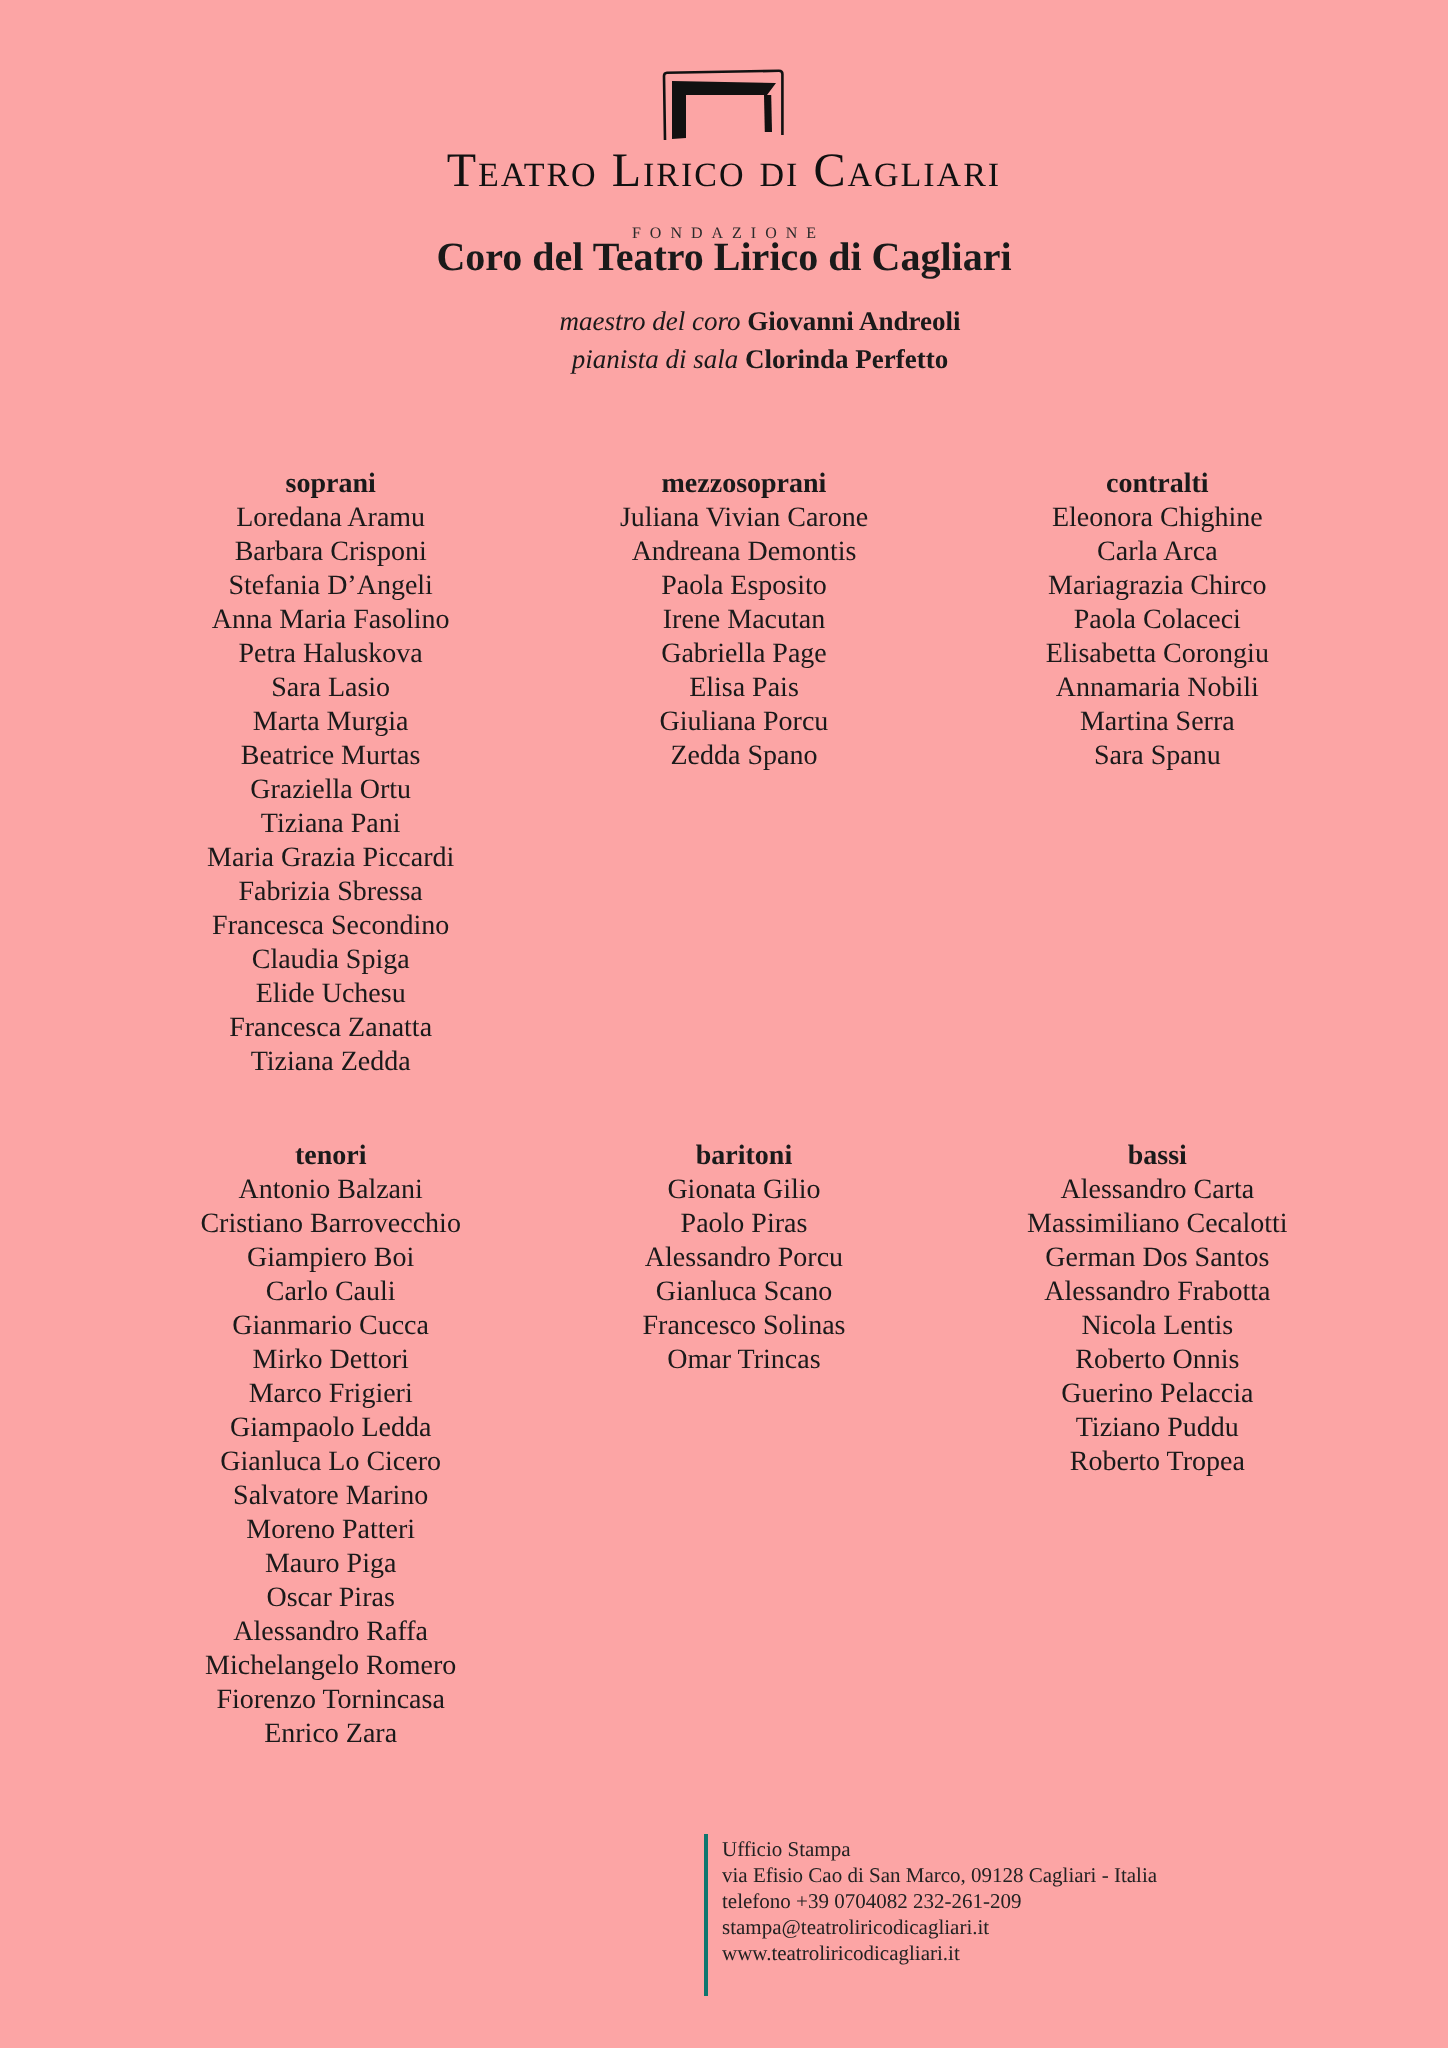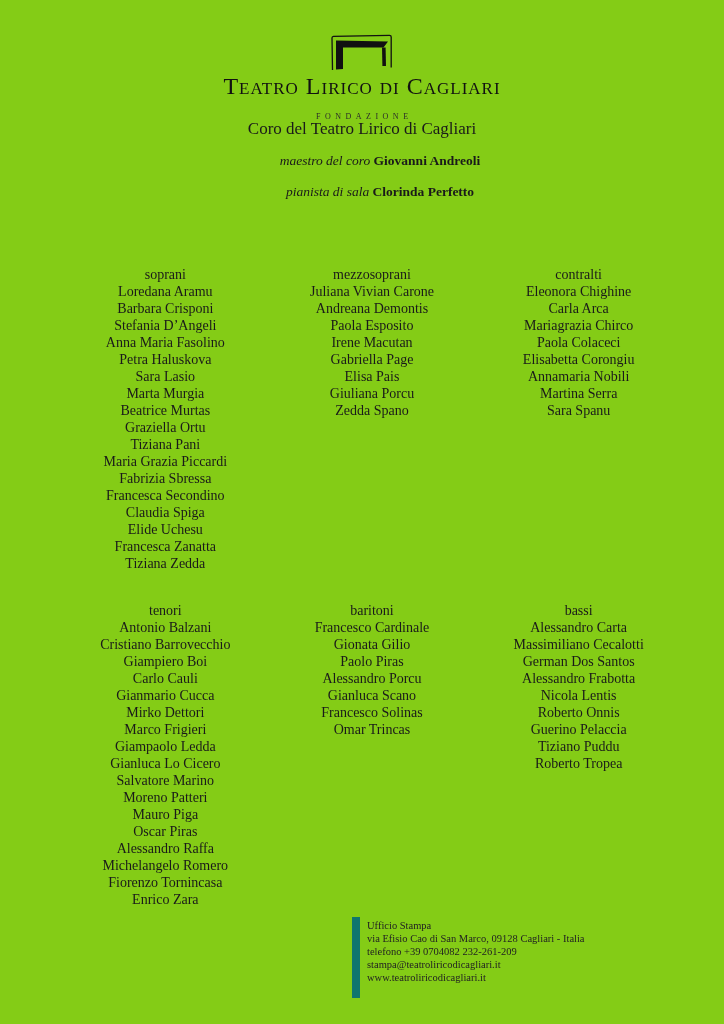--- a/index.html
+++ b/index.html
@@ -1,20 +1,20 @@
 <!DOCTYPE html>
 <html><head>
 <meta charset="utf-8">
 <style>
   html, body { margin: 0; padding: 0; background: #ffffff; }
   .page {
     position: relative;
     width: 724px;
     height: 1024px;
-    background: #84cc16;
+    background: #fca5a5;
     font-family: "Liberation Serif", serif;
     color: #1a1a1a;
     overflow: hidden;
   }
 
   
   .doc-header {
     position: absolute;
     top: 32px;
     left: 0;
@@ -45,26 +45,26 @@
   
   .intro {
     position: absolute;
     top: 121px;
     left: 0;
     width: 100%;
     text-align: center;
   }
   .intro-heading {
     margin: 0 0 17px 0;
-    font-size: 17px;
+    font-size: 20px;
     line-height: 16px;
-    font-weight: normal;
+    font-weight: bold;
   }
   .role-line {
-    margin: 16px;
+    margin: 4px;
     font-size: 13.5px;
     line-height: 14.5px;
     padding-left: 36px;
   }
   .role-label { font-style: italic; font-weight: normal; }
   .role-person { font-weight: bold; }
 
   
   .choir-grid {
     position: absolute;
@@ -73,30 +73,30 @@
     display: grid;
     grid-template-columns: 1fr 1fr 1fr;
   }
   #block-upper { top: 234px; }
   #block-lower { top: 570px; }
   .choir-section {
     text-align: center;
     font-size: 14px;
     line-height: 17px;
   }
-  .section-label { font-weight: normal; margin-top: 32px; }
+  .section-label { font-weight: bold; }
   .member { white-space: nowrap; }
 
   
   .press-footer {
     position: absolute;
     left: 352px;
     top: 917px;
     height: 81px;
-    border-left: 8px solid #0f766e;
+    border-left: 2px solid #0f766e;
     padding: 2px 0 0 7px;
     box-sizing: border-box;
     font-size: 10.5px;
     line-height: 13px;
     color: #222;
   }
 </style>
 </head>
 <body>
 
@@ -197,21 +197,20 @@
           <div class="member">Oscar Piras</div>
           <div class="member">Alessandro Raffa</div>
           <div class="member">Michelangelo Romero</div>
           <div class="member">Fiorenzo Tornincasa</div>
           <div class="member">Enrico Zara</div>
         </div>
     </section>
     <section class="choir-section">
       <div class="section-label">baritoni</div>
       <div>
-          <div class="member">Francesco Cardinale</div>
           <div class="member">Gionata Gilio</div>
           <div class="member">Paolo Piras</div>
           <div class="member">Alessandro Porcu</div>
           <div class="member">Gianluca Scano</div>
           <div class="member">Francesco Solinas</div>
           <div class="member">Omar Trincas</div>
         </div>
     </section>
     <section class="choir-section">
       <div class="section-label">bassi</div>

